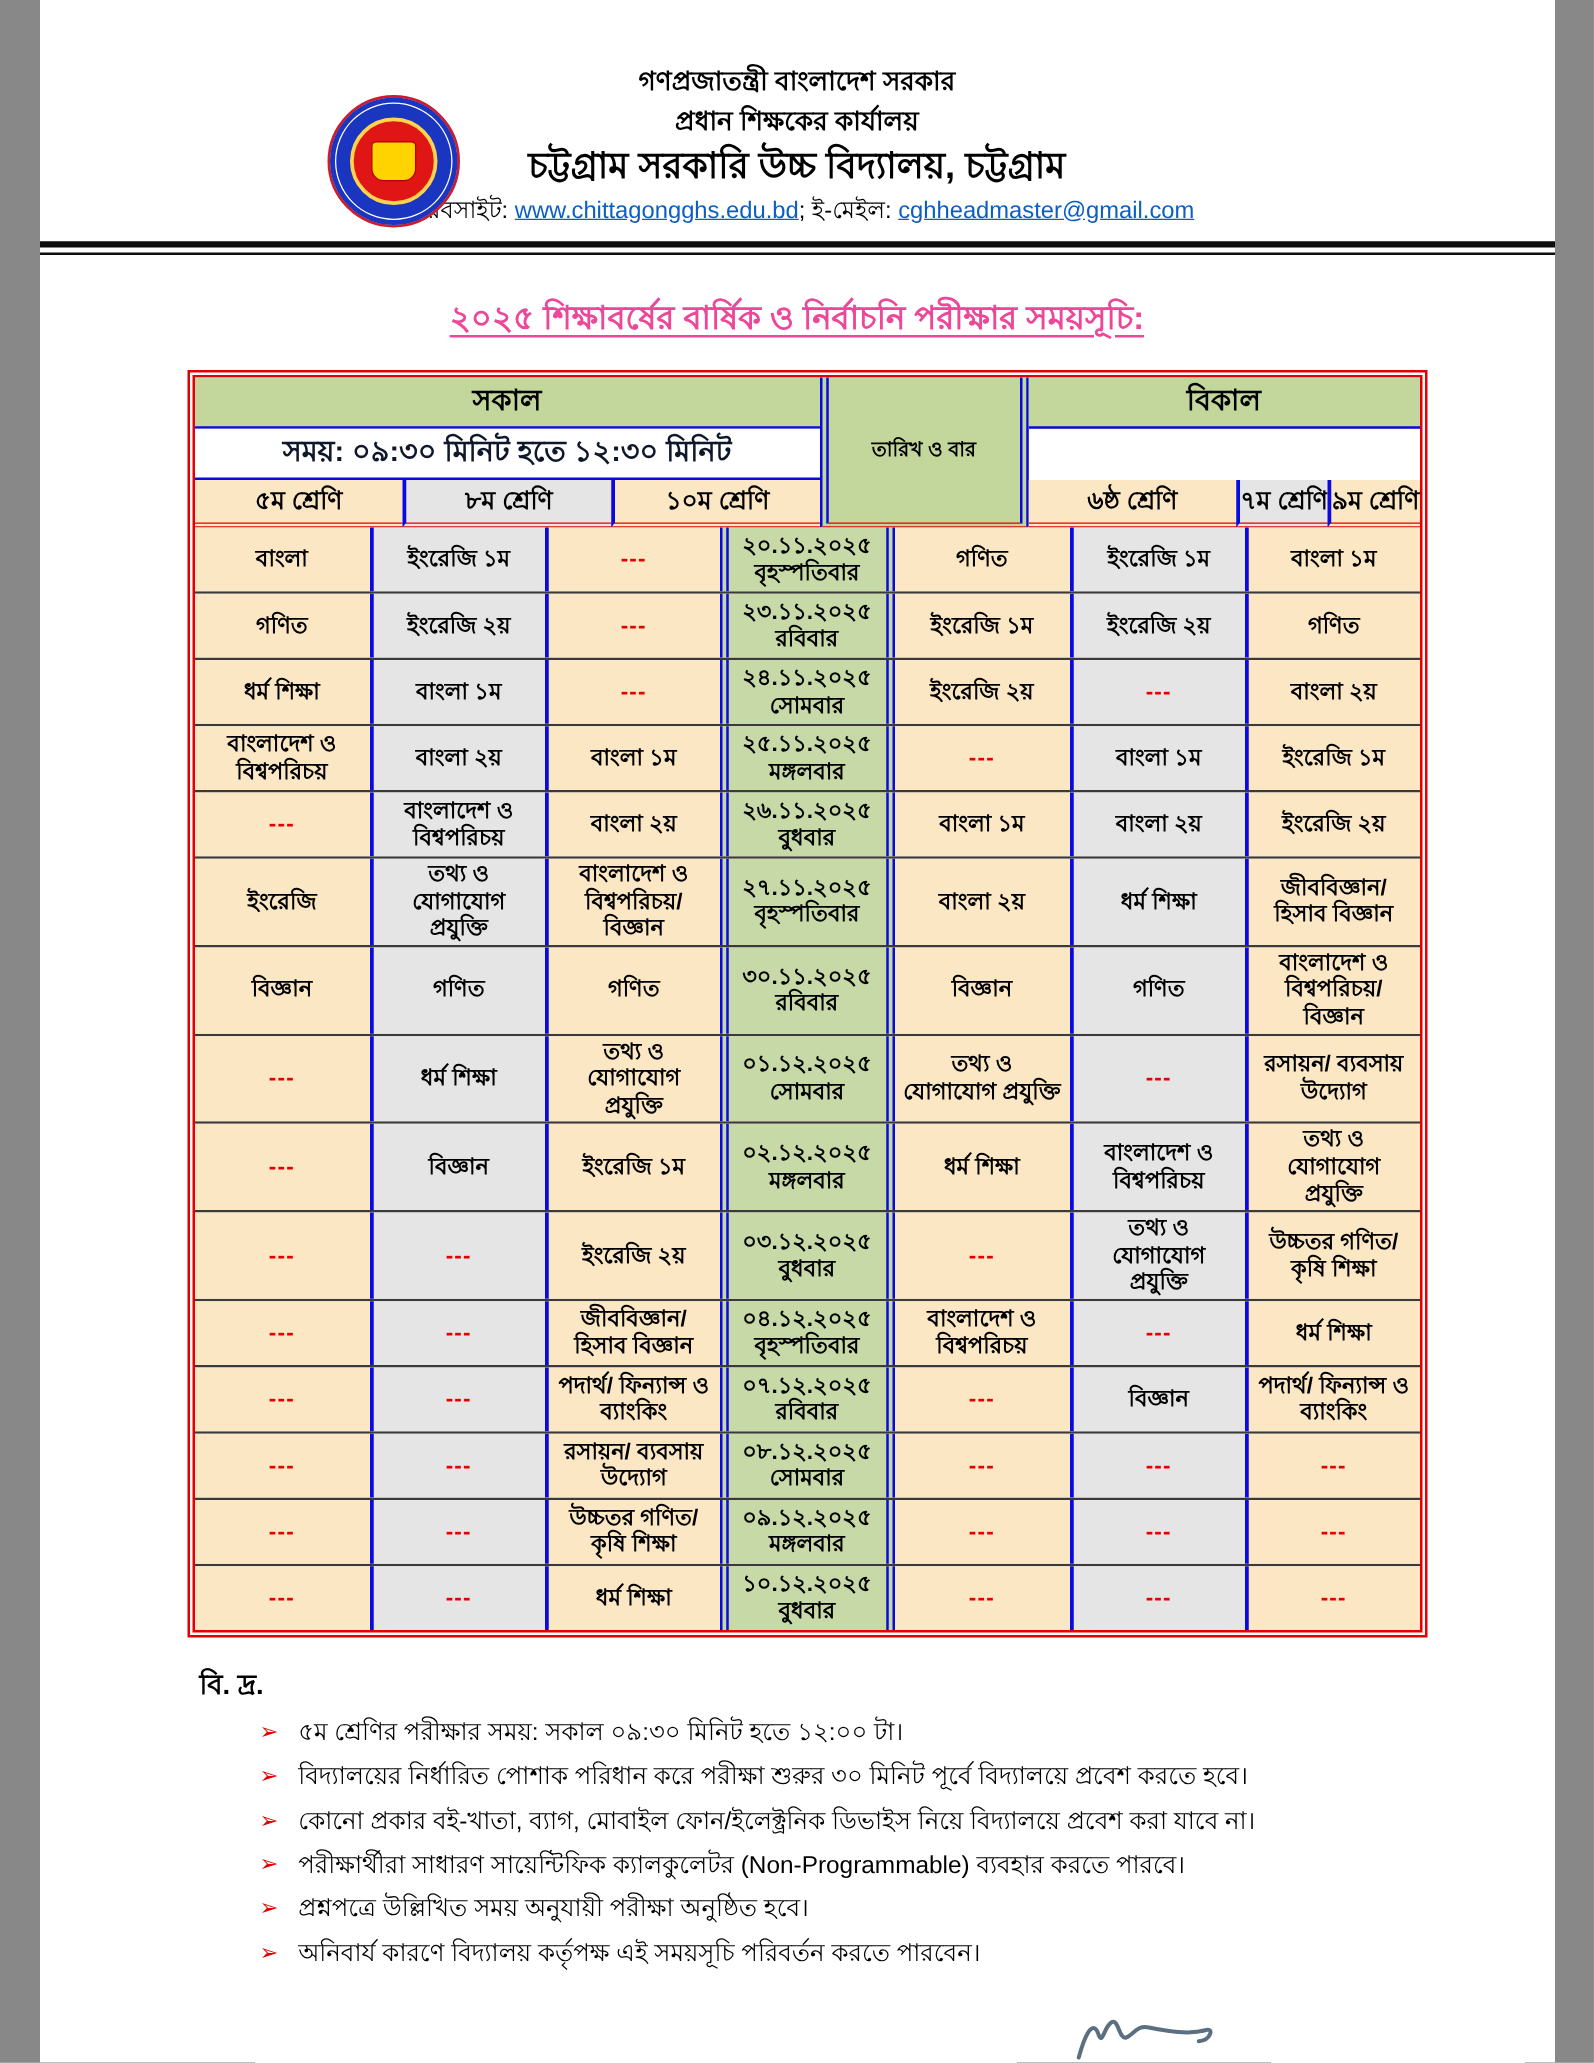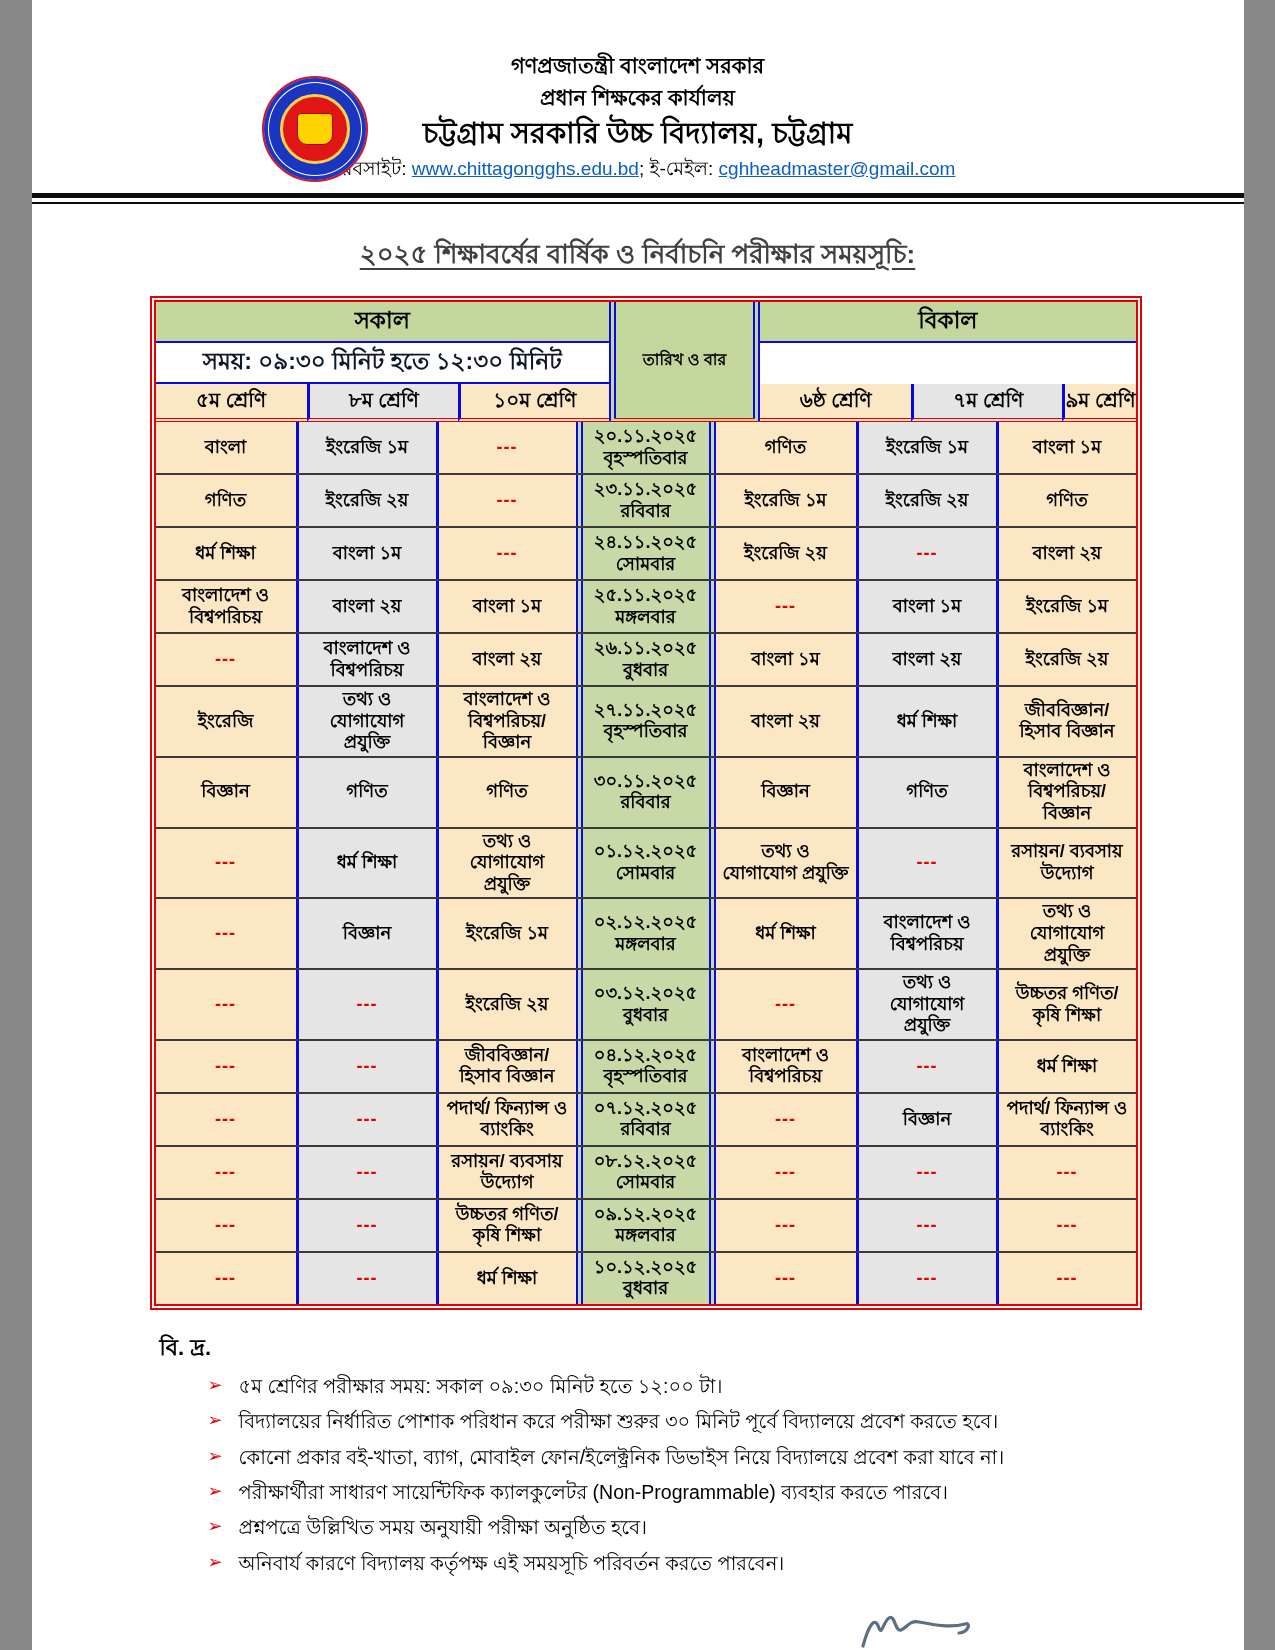--- a/index.html
+++ b/index.html
@@ -36,29 +36,29 @@
     border-radius:4px 4px 10px 10px; border:1px solid #b30000;
   }
   .black-rule {
     margin-top:10px; width:100%; height:4px;
     border-top:5px solid #0d0d0d; border-bottom:2px solid #0d0d0d;
     background:#fff;
   }
   
   .doc-title {
     margin:30px auto 18px auto; text-align:center;
-    font-size:26px; font-weight:bold; color:#404040;
+    font-size:26px; font-weight:bold; color:#ec4899;
     text-decoration:underline; text-underline-offset:5px;
   }
   
   .extable {
     width:980px; margin-left:118px;
     border:6px double #e40000; background:#fff;
   }
-  .thead { display:grid; grid-template-columns:repeat(6,1fr); }
+  .thead { display:grid; grid-template-columns:repeat(5,1fr); }
   .hcell {
     display:flex; flex-direction:column; align-items:center; justify-content:center;
     text-align:center;
   }
   .group-head {
     background:#c3d69b; font-size:23px; font-weight:bold; min-height:38px;
     border-bottom:2px solid #0a0ae0;
   }
   .g-morning   { grid-column:1/4; grid-row:1; }
   .g-afternoon { grid-column:5/8; grid-row:1; }

